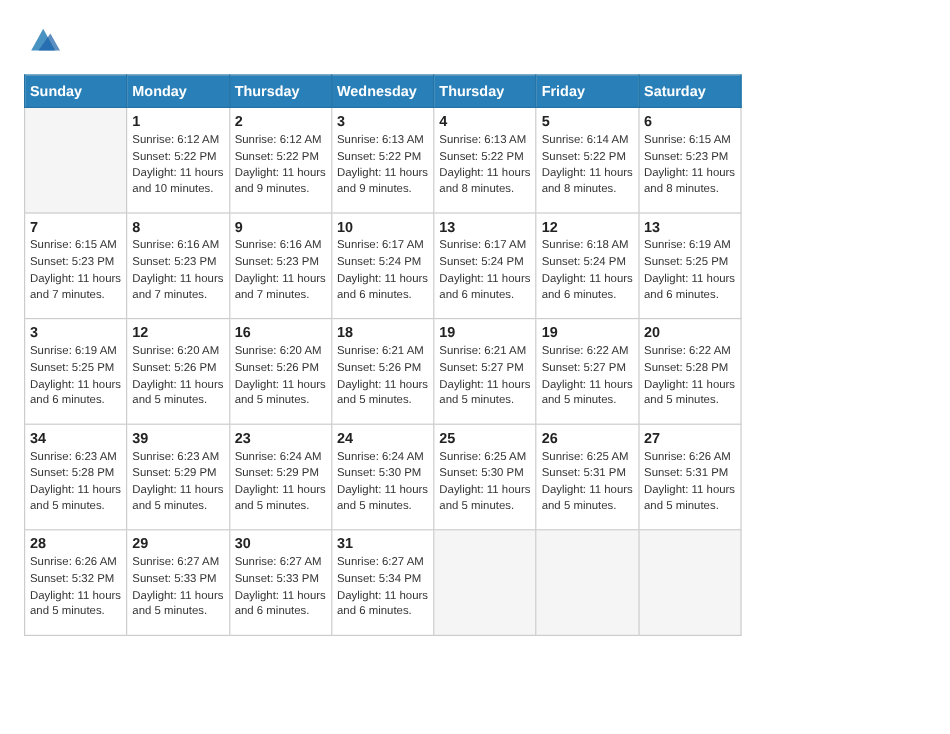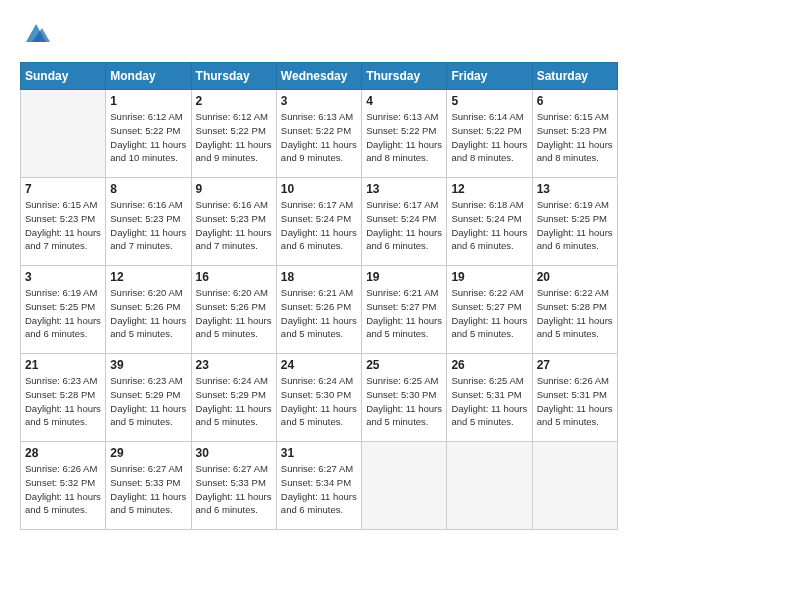--- a/index.html
+++ b/index.html
@@ -174,21 +174,21 @@
           <td><span class="day-number">18</span>
 <span class="day-info">Sunrise: 6:21 AM<br>Sunset: 5:26 PM<br>Daylight: 11 hours and 5 minutes.</span></td>
           <td><span class="day-number">19</span>
 <span class="day-info">Sunrise: 6:21 AM<br>Sunset: 5:27 PM<br>Daylight: 11 hours and 5 minutes.</span></td>
           <td><span class="day-number">19</span>
 <span class="day-info">Sunrise: 6:22 AM<br>Sunset: 5:27 PM<br>Daylight: 11 hours and 5 minutes.</span></td>
           <td><span class="day-number">20</span>
 <span class="day-info">Sunrise: 6:22 AM<br>Sunset: 5:28 PM<br>Daylight: 11 hours and 5 minutes.</span></td>
         </tr>
         <tr>
-          <td><span class="day-number">21</span>
+          <td><span class="day-number">34</span>
 <span class="day-info">Sunrise: 6:23 AM<br>Sunset: 5:28 PM<br>Daylight: 11 hours and 5 minutes.</span></td>
           <td><span class="day-number">39</span>
 <span class="day-info">Sunrise: 6:23 AM<br>Sunset: 5:29 PM<br>Daylight: 11 hours and 5 minutes.</span></td>
           <td><span class="day-number">23</span>
 <span class="day-info">Sunrise: 6:24 AM<br>Sunset: 5:29 PM<br>Daylight: 11 hours and 5 minutes.</span></td>
           <td><span class="day-number">24</span>
 <span class="day-info">Sunrise: 6:24 AM<br>Sunset: 5:30 PM<br>Daylight: 11 hours and 5 minutes.</span></td>
           <td><span class="day-number">25</span>
 <span class="day-info">Sunrise: 6:25 AM<br>Sunset: 5:30 PM<br>Daylight: 11 hours and 5 minutes.</span></td>
           <td><span class="day-number">26</span>

